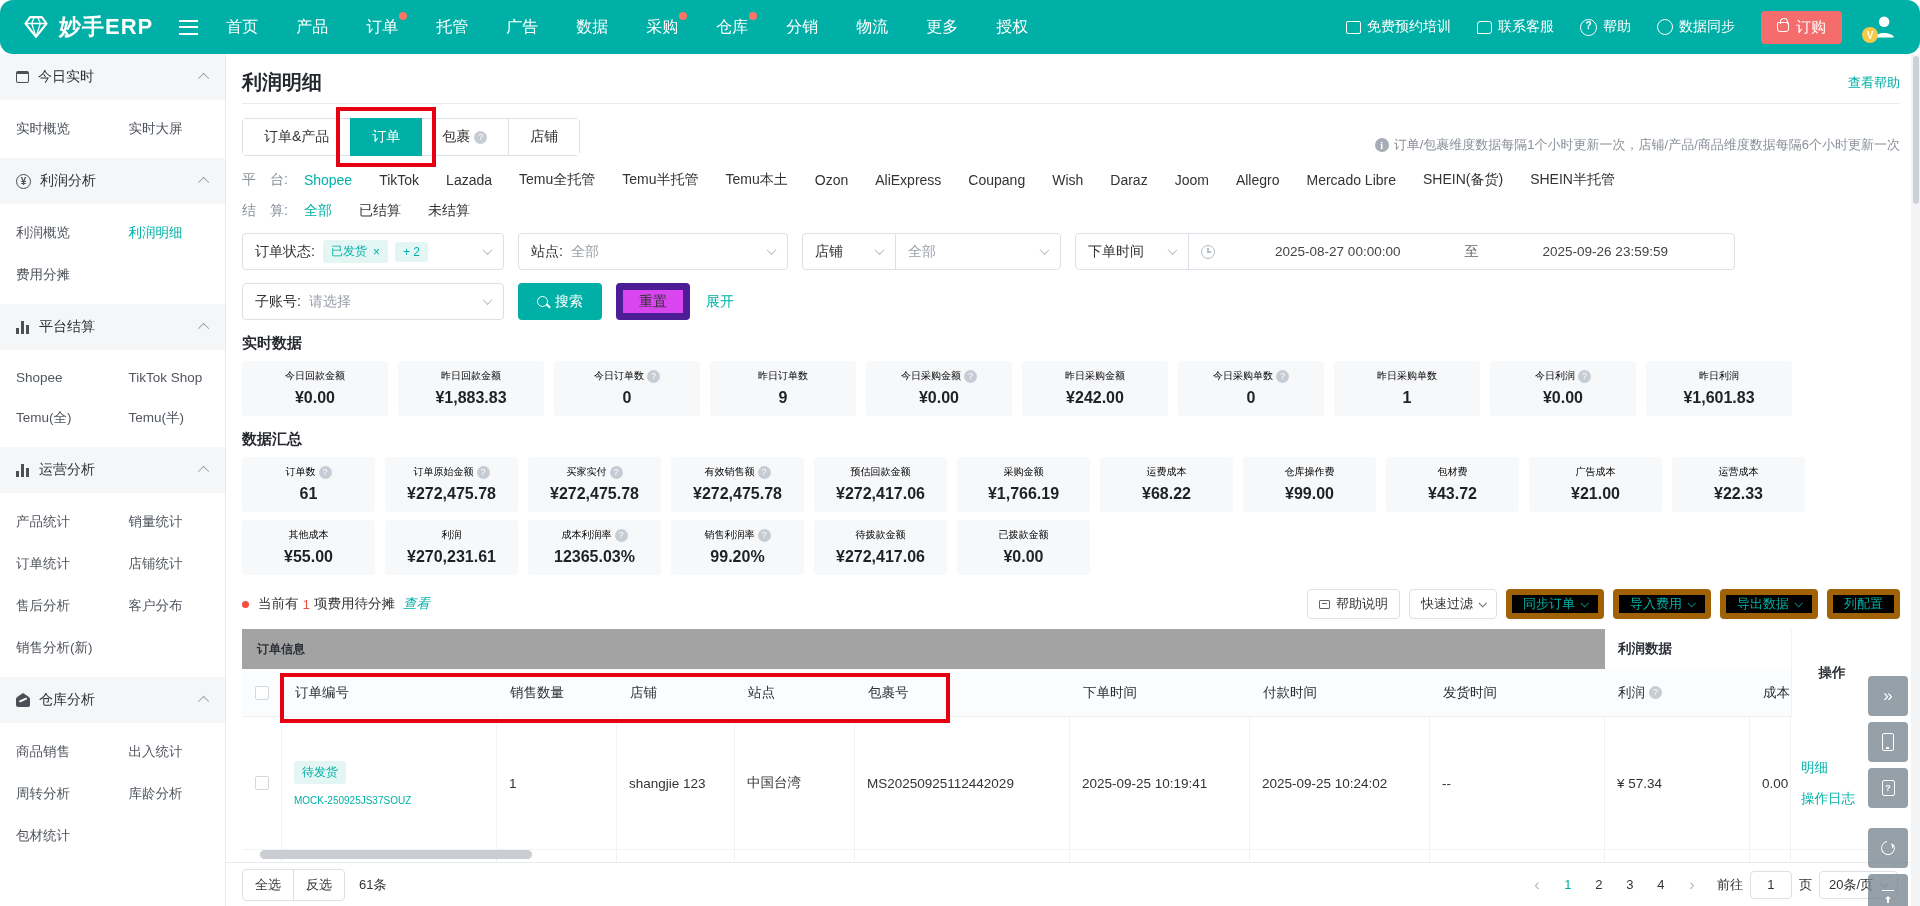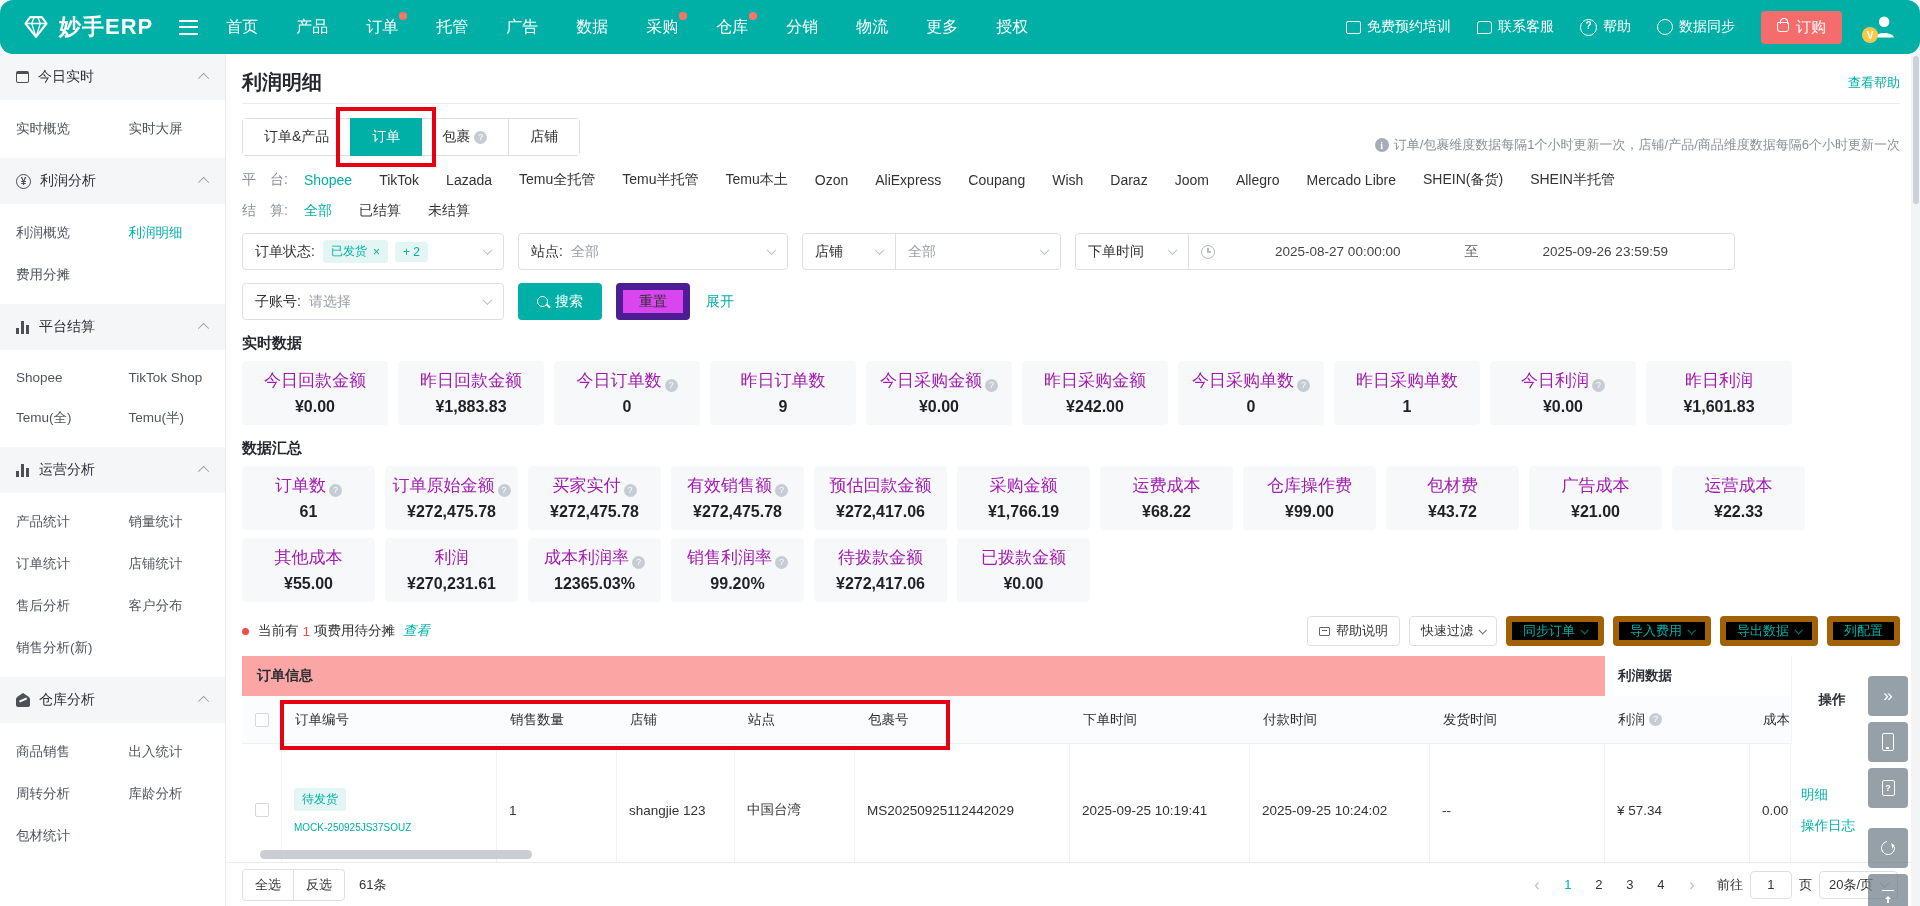--- a/index.html
+++ b/index.html
@@ -99,41 +99,41 @@
   .search-ico { width:11px; height:11px; border:1.6px solid #fff; border-radius:50%; position:relative; display:inline-block; }
   .search-ico::after { content:""; position:absolute; width:5px; height:1.6px; background:#fff; transform:rotate(45deg); right:-4px; bottom:-1px; }
   .btn-reset { background:#d946ef; border:7px solid #4c1d95; border-radius:4px; height:37px; padding:0 16px; font-size:14px; color:#333; cursor:pointer; }
   .expand-link { font-size:14px; margin-left:2px; }
 
   .section-label { font-weight:bold; font-size:15px; color:#25282e; margin:14px 0 8px; }
   .cards-row { display:flex; gap:10px; }
   .cards-row + .cards-row { margin-top:8px; }
   .card { background:#f7f8fa; border-radius:4px; width:146px; padding:8px 2px 9px; text-align:center; flex:none; }
   .card.sm { width:133px; }
-  .card .lbl { font-size:17px; color:#a21caf; display:flex; justify-content:center; align-items:flex-end; gap:3px; white-space:nowrap; }
+  .card .lbl { font-size:10px; color:#000000; display:flex; justify-content:center; align-items:flex-end; gap:3px; white-space:nowrap; }
   .card .val { font-size:16px; font-weight:bold; color:#1e2126; margin-top:6px; white-space:nowrap; }
   .qmark { width:13px; height:13px; background:#c6ccd3; border-radius:50%; color:#fff; font-size:9px; line-height:13px; display:inline-block; text-align:center; flex:none; cursor:pointer; }
   .qmark::before { content:"?"; }
 
   .alert-row { display:flex; align-items:center; margin-top:14px; font-size:13.5px; }
   .red-dot { width:7px; height:7px; background:#f24d40; border-radius:50%; margin-right:9px; flex:none; }
   .alert-count { color:#f24d40; margin:0 4px; }
   .alert-link { margin-left:8px;font-style:italic; }
   .toolbar { margin-left:auto; display:flex; gap:9px; }
   .btn-plain, .btn-teal { height:30px; border-radius:4px; font-size:13px; display:flex; align-items:center; gap:6px; padding:0 11px; cursor:pointer; }
   .btn-plain { border:1px solid #dcdfe6; background:#fff; color:#333; }
   .btn-teal { border:6px solid #a16207; background:#000000; color:#00b0a6; }
   .board-ico { width:11px; height:9px; border:1.4px solid #666; border-radius:1px; position:relative; display:inline-block; }
   .board-ico::after { content:""; position:absolute; left:1.5px; top:2.5px; width:5px; height:1.3px; background:#666; }
   .caret-sm { width:6px; height:6px; border-right:1.3px solid currentColor; border-bottom:1.3px solid currentColor; transform:rotate(45deg) translateY(-1px); opacity:.7; }
 
   
   .thead, .trow { display:grid; grid-template-columns:40px 215px 120px 118px 120px 215px 180px 180px 175px 145px 41px 81px; }
   .thead { grid-template-rows:40px 48px; margin-top:10px; position:relative; flex:none; }
-  .group-order { grid-column:1/10; grid-row:1; background:#fca5a5; display:flex; align-items:center; padding-left:15px; font-weight:bold; font-size:14px; color:#2b2f36; }
+  .group-order { grid-column:1/10; grid-row:1; background:#a3a3a3; display:flex; align-items:center; padding-left:15px; font-weight:bold; font-size:12px; color:#2b2f36; }
   .group-profit { grid-column:10/12; grid-row:1; display:flex; align-items:center; padding-left:13px; font-weight:bold; font-size:13.5px; color:#2b2f36; }
   .group-action { grid-column:12; grid-row:1/3; display:flex; align-items:center; justify-content:center; font-weight:bold; font-size:13.5px; color:#2b2f36; border-left:1px solid #f0f2f5; }
   .hcell { grid-row:2; display:flex; align-items:center; font-size:13.5px; color:#2b2f36; padding-left:13px; border-bottom:1px solid #eef0f2; gap:4px; white-space:nowrap; overflow:hidden; background:#fbfcfd; }
   .hcell.hcheck { justify-content:center; padding-left:0; }
   .header-annotation { position:absolute; left:38px; top:44px; width:670px; height:50px; border:4px solid #e60012; pointer-events:none; z-index:4; }
 
   .tbody { flex:1; overflow:hidden; position:relative; }
   .trow { height:133px; border-bottom:1px solid #f0f2f5; }
   .tcell { border-right:1px solid #f0f2f5; display:flex; flex-direction:column; justify-content:center; align-items:flex-start; padding:0 12px; font-size:13.5px; color:#333; overflow:hidden; white-space:nowrap; }
   .tcell.c-check { align-items:center; padding:0; }

